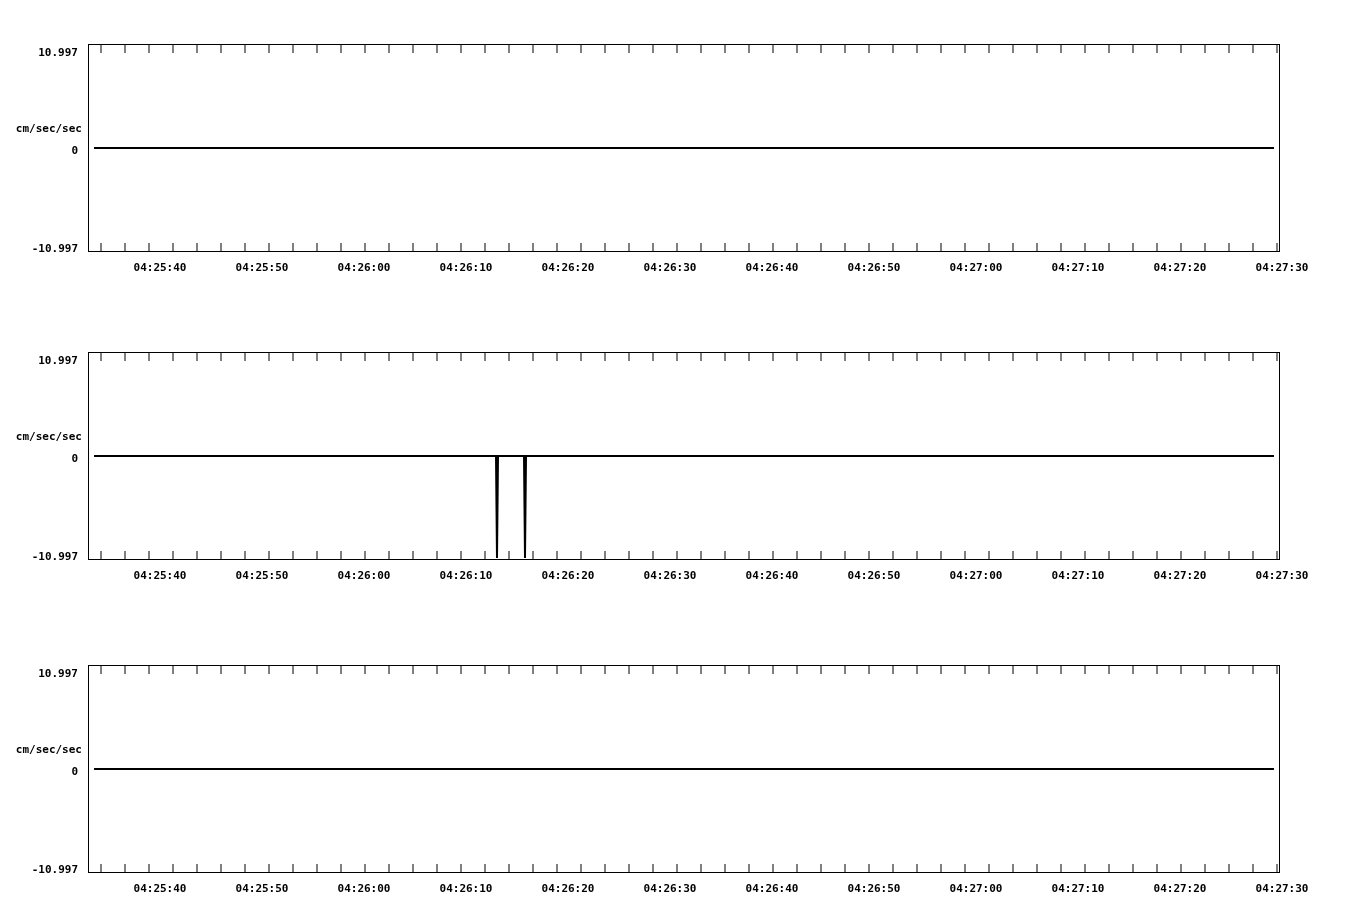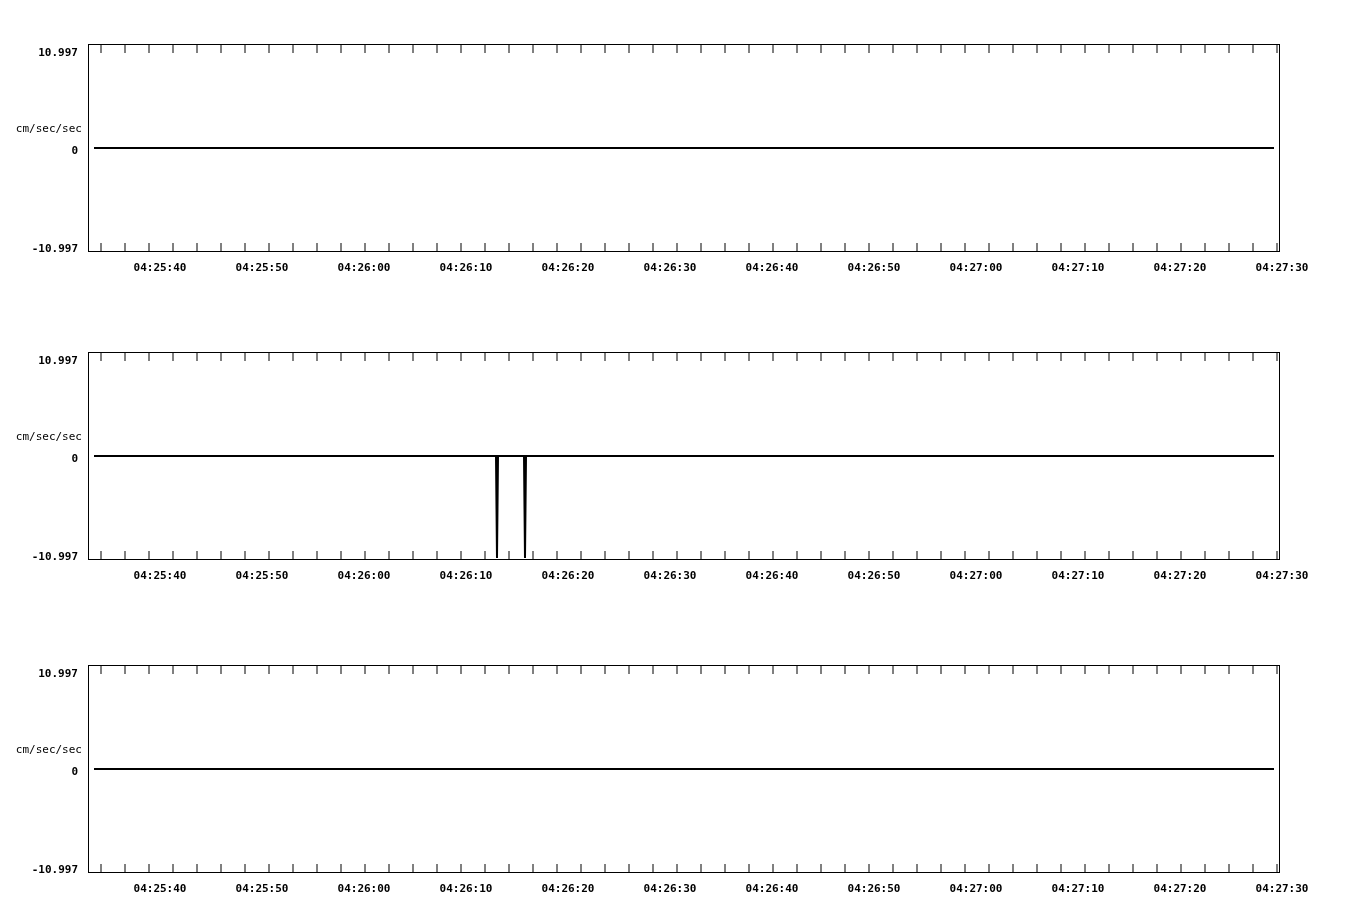--- a/index.html
+++ b/index.html
@@ -36,21 +36,21 @@
   .panel-title {
     position: absolute;
     font-size: 11px;
     font-weight: bold;
     letter-spacing: 0px;
     white-space: pre;
   }
   .ylabel-units {
     position: absolute;
     font-size: 11px;
-    font-weight: normal;
+    font-weight: bold;
     text-align: right;
     white-space: pre;
   }
   .ytick-label {
     position: absolute;
     font-size: 11px;
     font-weight: bold;
     text-align: right;
     white-space: pre;
   }

